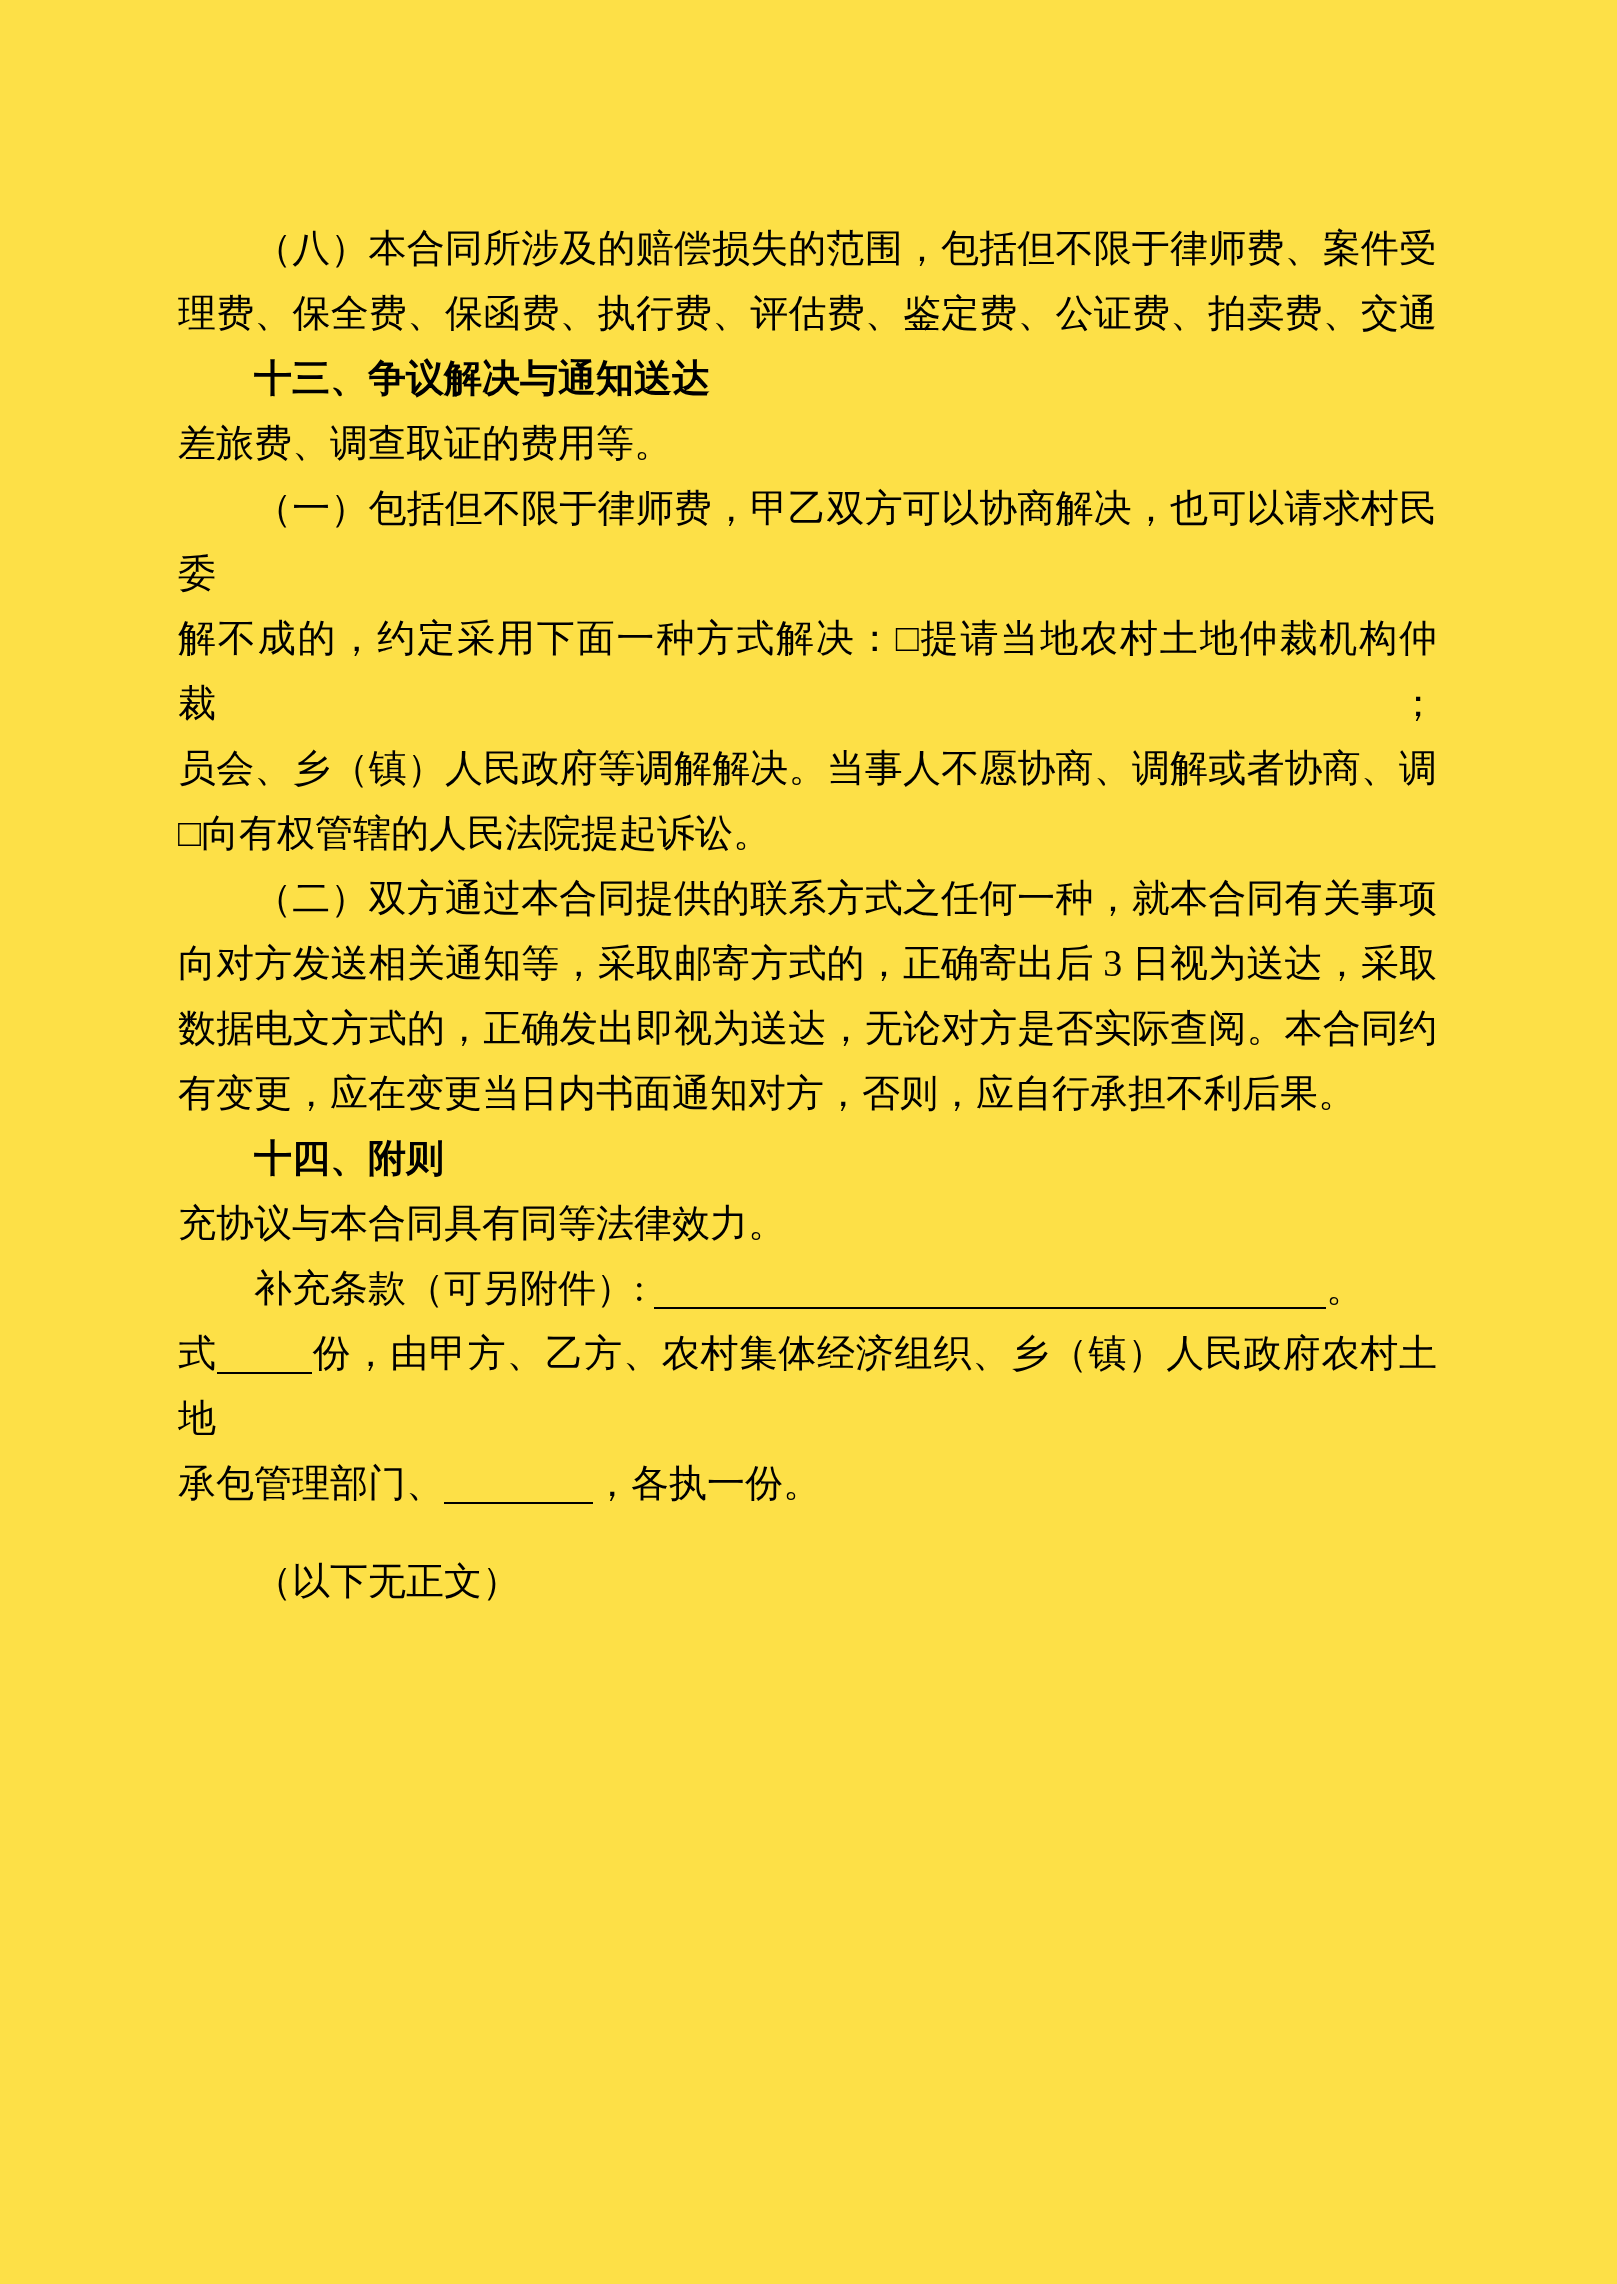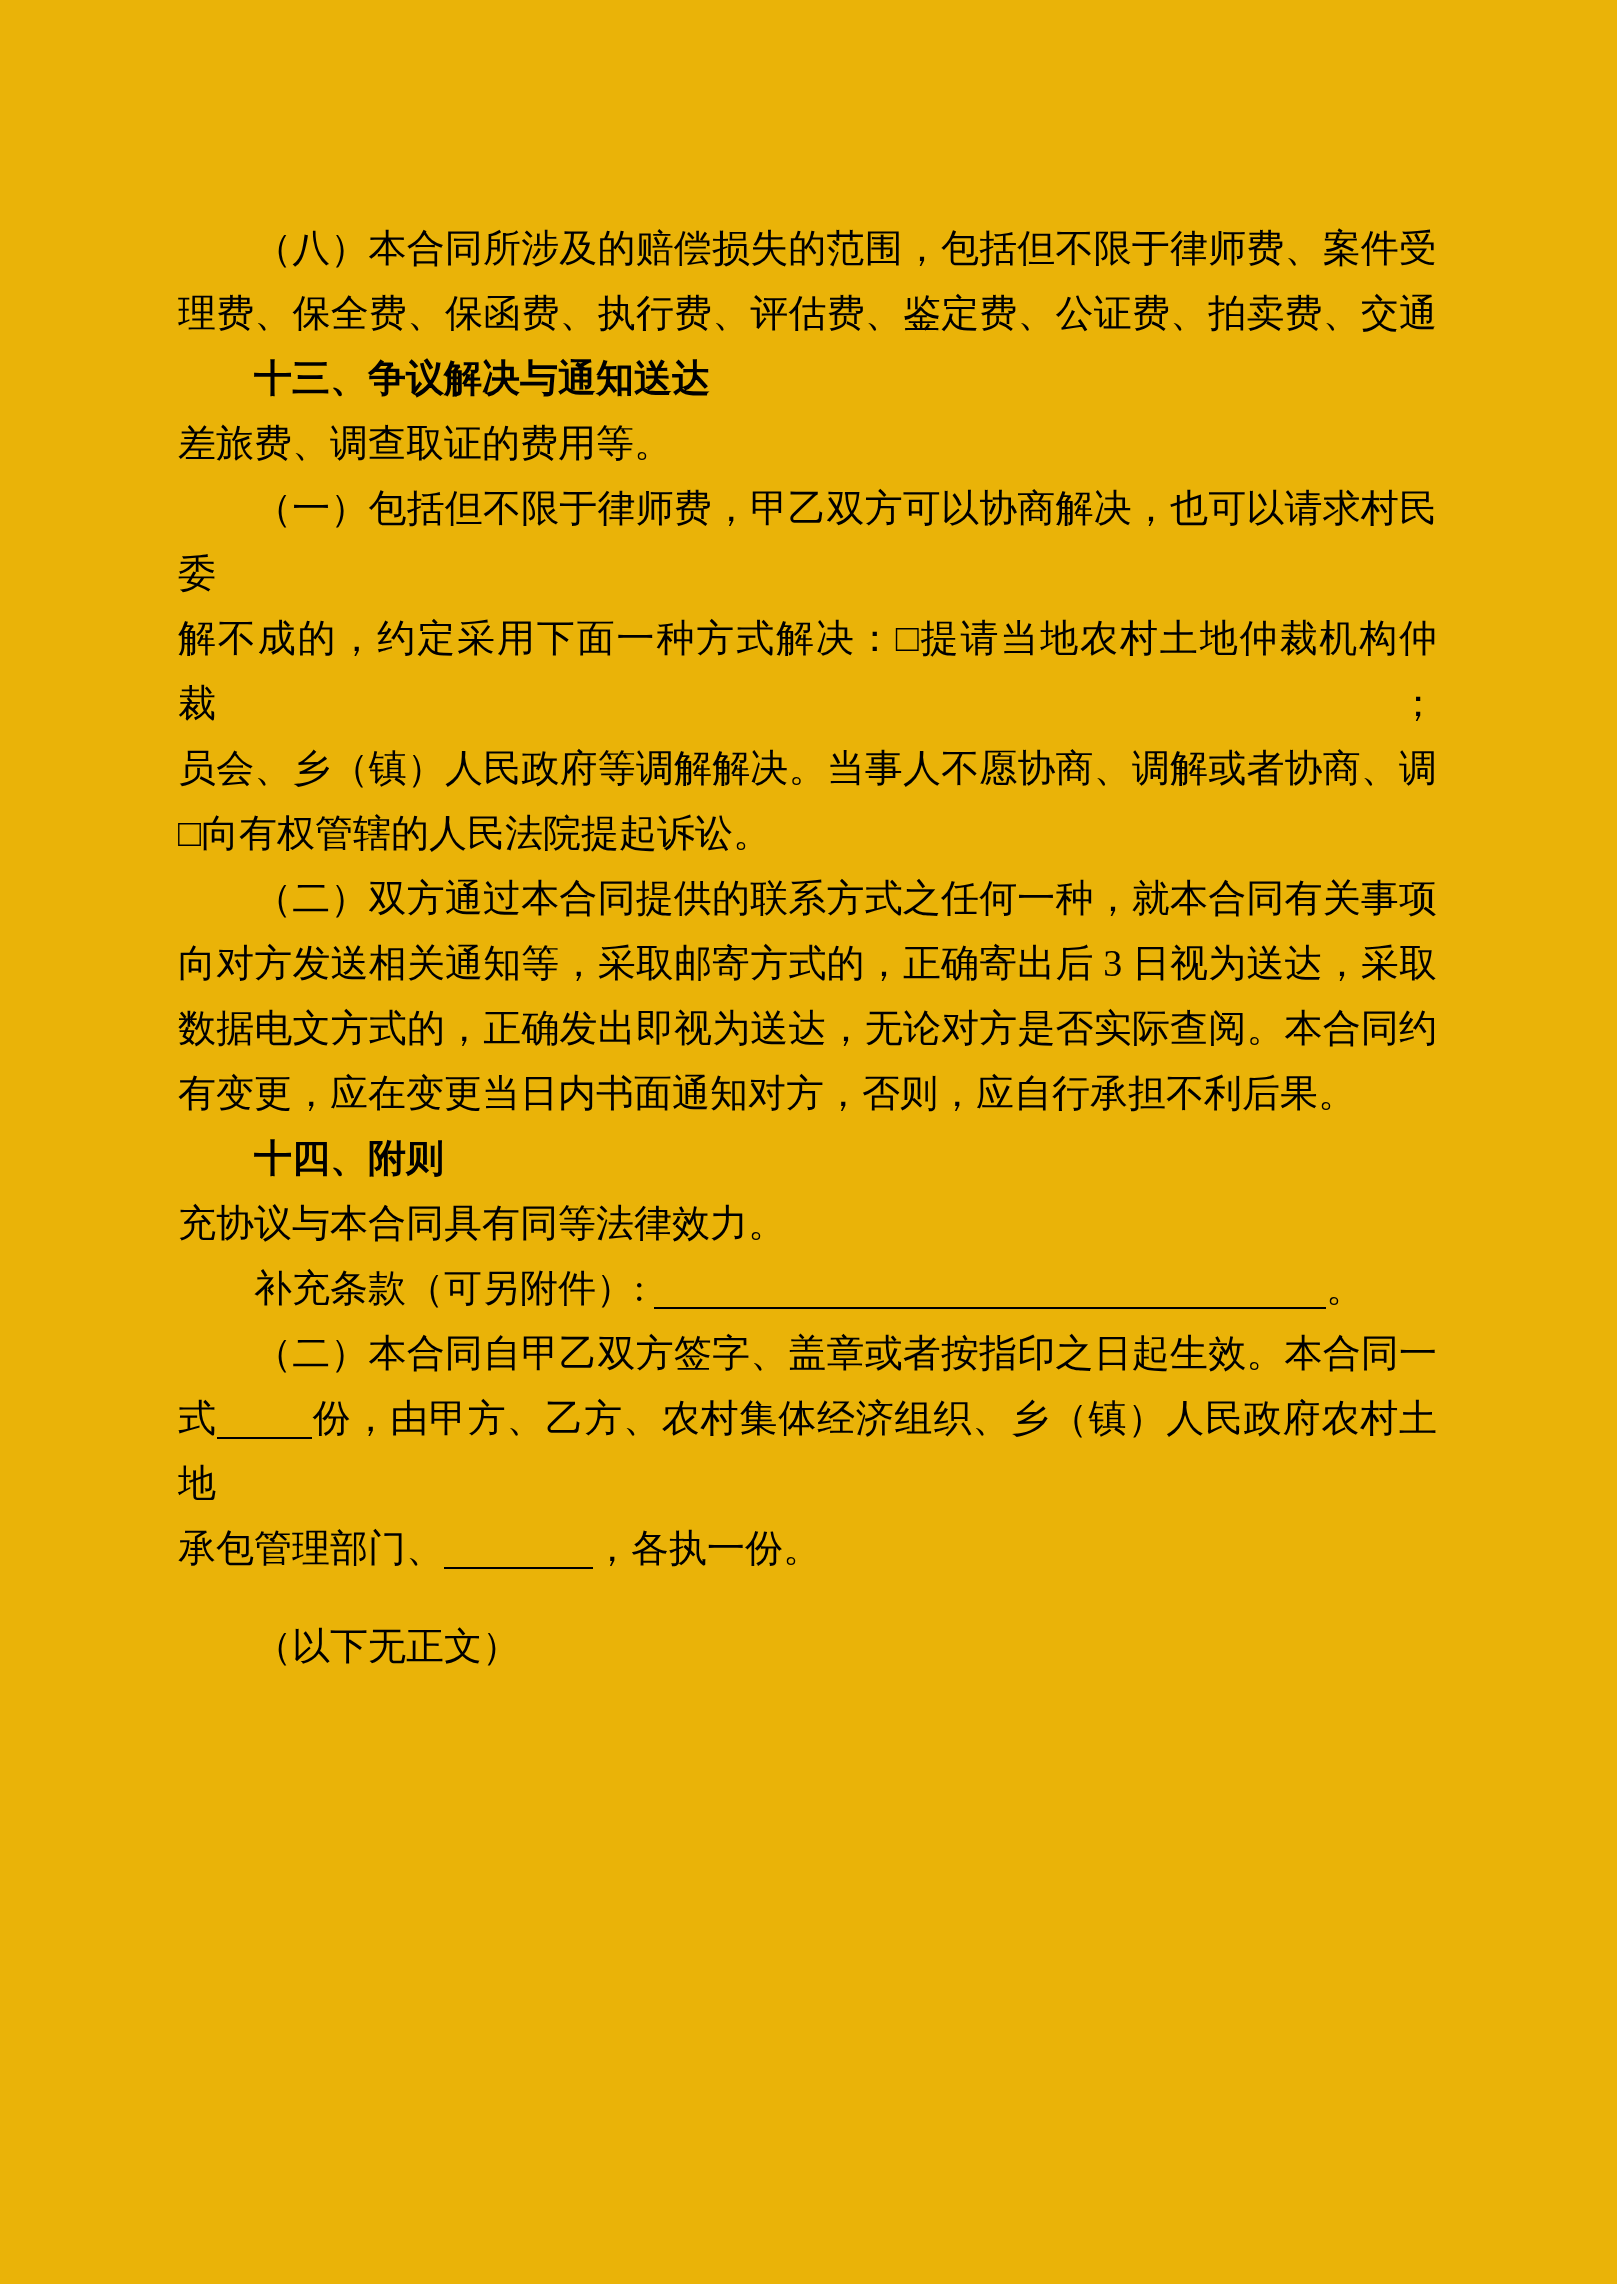--- a/index.html
+++ b/index.html
@@ -4,21 +4,21 @@
 <style>
   html, body {
     margin: 0;
     padding: 0;
     background: #ffffff;
   }
   .page {
     position: relative;
     width: 1617px;
     height: 2284px;
-    background: #eab308;
+    background: #fde047;
     overflow: hidden;
   }
   .content {
     position: absolute;
     left: 178px;
     top: 216px;
     width: 1259px;
     color: #000000;
     font-family: "Liberation Serif", "DejaVu Serif", serif;
     font-size: 38px;
@@ -74,21 +74,20 @@
     <div class="line">有变更，应在变更当日内书面通知对方，否则，应自行承担不利后果。</div>
 
     <div class="line heading indent">十四、附则</div>
 
     <div class="line">充协议与本合同具有同等法律效力。</div>
 
     <div class="line indent">
       <span>补充条款（可另附件）: </span><span class="blank blank-supplement"></span><span>。</span>
     </div>
 
-    <div class="line indent fill">（二）本合同自甲乙双方签字、盖章或者按指印之日起生效。本合同一</div>
 
     <div class="line fill">
       <span>式</span><span class="blank blank-copies"></span><span>份，由甲方、乙方、农村集体经济组织、乡（镇）人民政府农村土地</span>
     </div>
 
     <div class="line">
       <span>承包管理部门、</span><span class="blank blank-dept"></span><span>，各执一份。</span>
     </div>
 
     <div class="spacer-half"></div>

